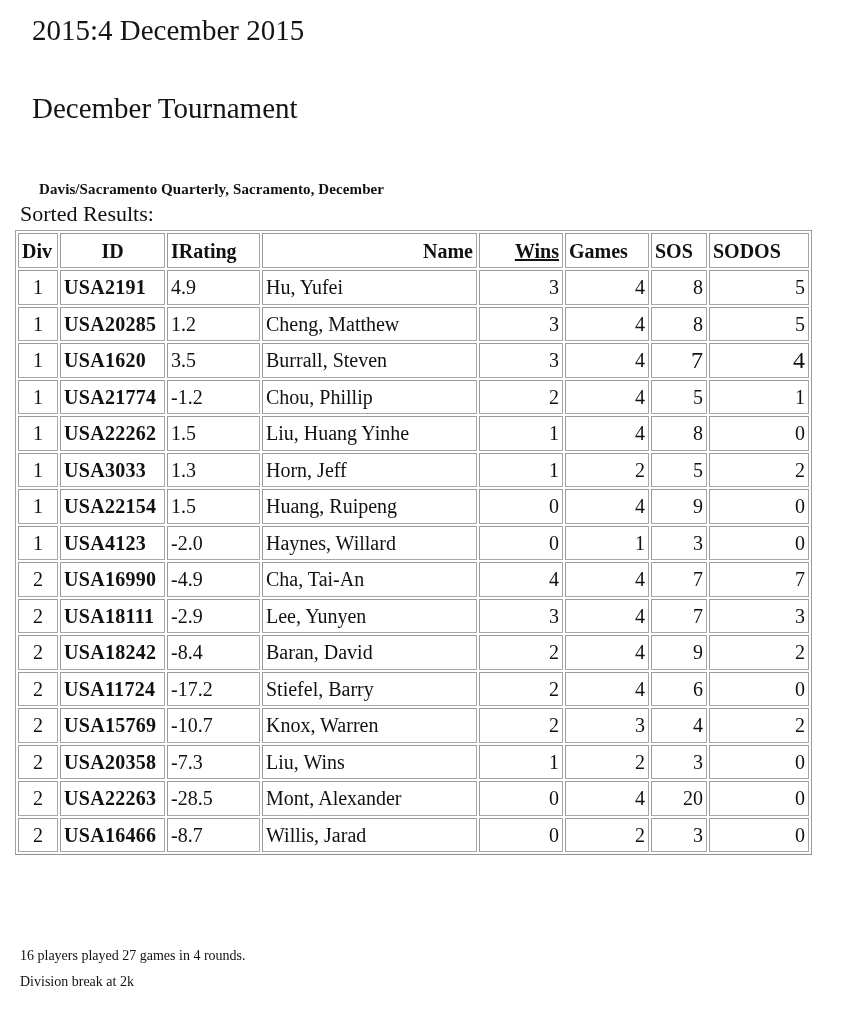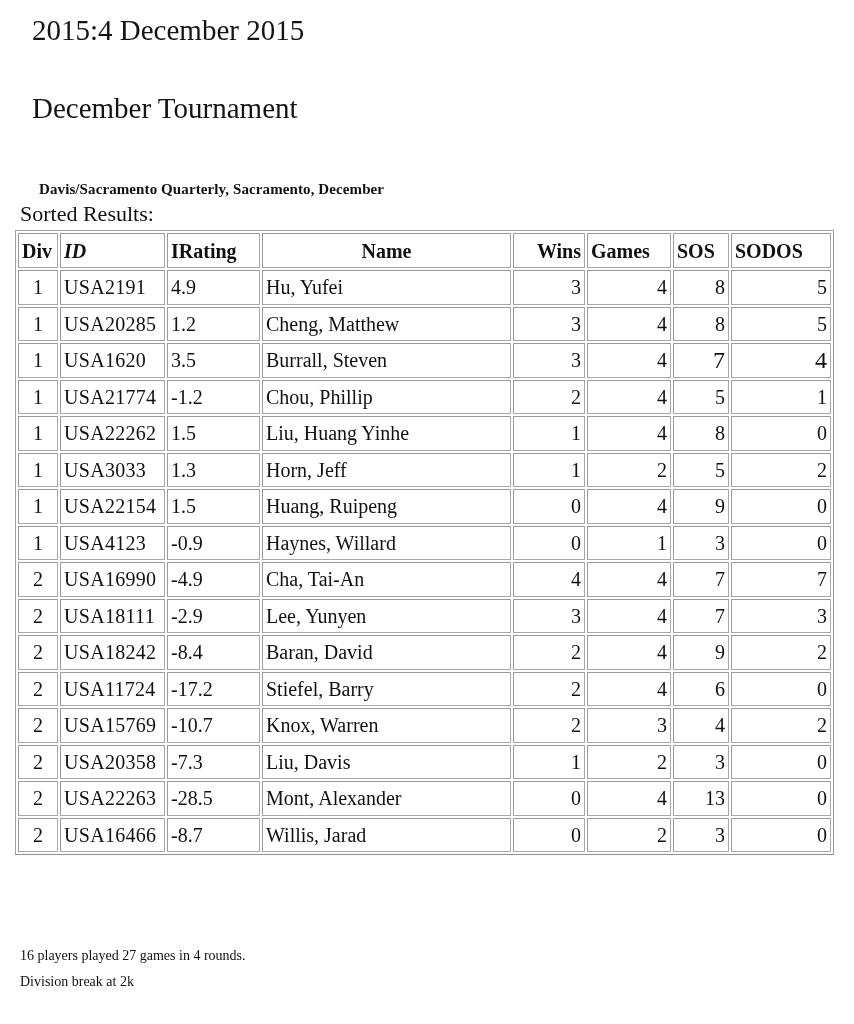--- a/index.html
+++ b/index.html
@@ -66,30 +66,30 @@
       padding: 0 3px;
       height: 34.5px;
       box-sizing: border-box;
       white-space: nowrap;
     }
     table.results th {
       font-weight: bold;
       height: 35px;
     }
     th.col-div { width: 40px; text-align: left; }
-    th.col-id { width: 105px; text-align: left; font-style: italic; }
+    th.col-id { width: 105px; text-align: center; }
     th.col-irating { width: 93px; text-align: left; }
-    th.col-name { width: 249px; text-align: center; }
-    th.col-wins { width: 72px; text-align: right; }
+    th.col-name { width: 215px; text-align: right; }
+    th.col-wins { width: 84px; text-align: right; text-decoration: underline; }
     th.col-games { width: 84px; text-align: left; }
     th.col-sos { width: 56px; text-align: left; }
     th.col-sodos { width: 100px; text-align: left; }
 
     td.c-div { text-align: center; }
-    td.c-id { text-align: left; letter-spacing: 0.3px; }
+    td.c-id { text-align: left; letter-spacing: 0.3px; font-weight: bold; }
     td.c-irating { text-align: left; }
     td.c-name { text-align: left; }
     td.c-num { text-align: right; }
     td.big { font-size: 24px; }
 
     .summary {
       position: absolute;
       left: 20px;
       top: 943px;
       font-size: 14px;
@@ -186,21 +186,21 @@
       <td class="c-irating">1.5</td>
       <td class="c-name">Huang, Ruipeng</td>
       <td class="c-num">0</td>
       <td class="c-num">4</td>
       <td class="c-num">9</td>
       <td class="c-num">0</td>
     </tr>
     <tr>
       <td class="c-div">1</td>
       <td class="c-id">USA4123</td>
-      <td class="c-irating">-0.9</td>
+      <td class="c-irating">-2.0</td>
       <td class="c-name">Haynes, Willard</td>
       <td class="c-num">0</td>
       <td class="c-num">1</td>
       <td class="c-num">3</td>
       <td class="c-num">0</td>
     </tr>
     <tr>
       <td class="c-div">2</td>
       <td class="c-id">USA16990</td>
       <td class="c-irating">-4.9</td>
@@ -247,34 +247,34 @@
       <td class="c-name">Knox, Warren</td>
       <td class="c-num">2</td>
       <td class="c-num">3</td>
       <td class="c-num">4</td>
       <td class="c-num">2</td>
     </tr>
     <tr>
       <td class="c-div">2</td>
       <td class="c-id">USA20358</td>
       <td class="c-irating">-7.3</td>
-      <td class="c-name">Liu, Davis</td>
+      <td class="c-name">Liu, Wins</td>
       <td class="c-num">1</td>
       <td class="c-num">2</td>
       <td class="c-num">3</td>
       <td class="c-num">0</td>
     </tr>
     <tr>
       <td class="c-div">2</td>
       <td class="c-id">USA22263</td>
       <td class="c-irating">-28.5</td>
       <td class="c-name">Mont, Alexander</td>
       <td class="c-num">0</td>
       <td class="c-num">4</td>
-      <td class="c-num">13</td>
+      <td class="c-num">20</td>
       <td class="c-num">0</td>
     </tr>
     <tr>
       <td class="c-div">2</td>
       <td class="c-id">USA16466</td>
       <td class="c-irating">-8.7</td>
       <td class="c-name">Willis, Jarad</td>
       <td class="c-num">0</td>
       <td class="c-num">2</td>
       <td class="c-num">3</td>

